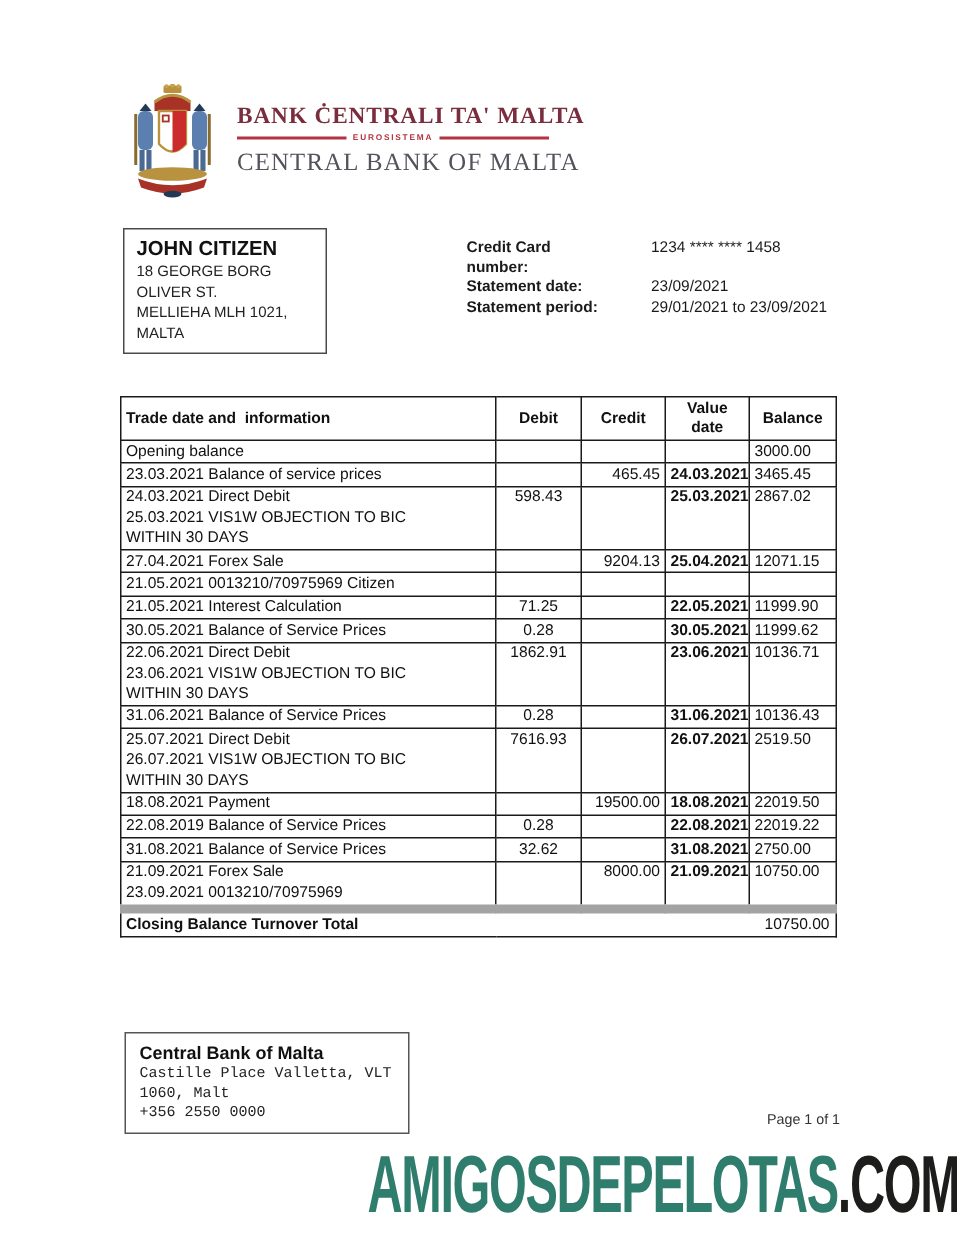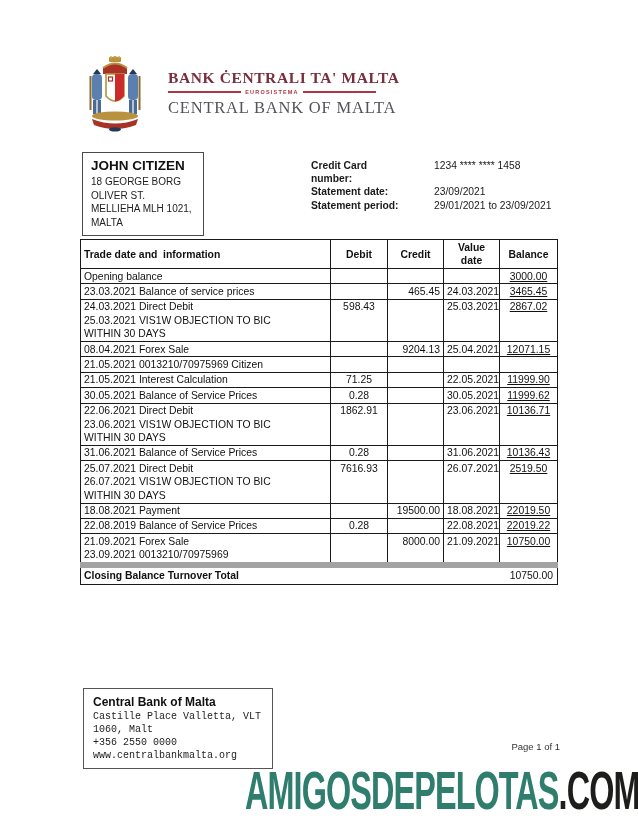--- a/index.html
+++ b/index.html
@@ -4,65 +4,65 @@
 <style>
   html, body { margin: 0; padding: 0; background: #ffffff; }
   body {
     width: 638px; height: 825px; position: relative; overflow: hidden;
     font-family: "Liberation Sans", sans-serif; color: #1a1a1a;
   }
 
   
   .logo-block { position: absolute; left: 85px; top: 56px; display: flex; align-items: flex-start; }
   .crest { width: 60px; height: 76px; flex: 0 0 auto; }
-  .logo-text { margin-left: 23px; padding-top: 13px; width: 208px; }
+  .logo-text { margin-left: 13px; padding-top: 13px; width: 208px; }
   .bank-name-mt {
     font-family: "Liberation Serif", serif; font-size: 15.5px; font-weight: 600;
     letter-spacing: 0.6px; white-space: nowrap;
   }
   .euro-divider { display: flex; align-items: center; gap: 4px; margin: 2px 0 3px 0; }
   .euro-divider .line { flex: 1; height: 2px; background: #b23341; }
   .euro-label { font-size: 5.5px; letter-spacing: 1.2px; color: #b23341; font-weight: bold; }
   .bank-name-en {
     font-family: "Liberation Serif", serif; font-size: 16.5px;
     letter-spacing: 0.8px; white-space: nowrap;
   }
 
   
   .customer-box {
-    position: absolute; left: 82px; top: 152px; width: 122px; min-height: 71px;
+    position: absolute; left: 82px; top: 152px; width: 136px; min-height: 71px;
     border: 1.5px solid #4a4a4a; box-sizing: border-box; padding: 5px 8px 6px 8px;
   }
   .customer-name { font-size: 13.5px; font-weight: bold; color: #111; margin-bottom: 2px; }
   .addr-line { font-size: 10px; line-height: 13.6px; color: #222; }
 
   
   .statement-info { position: absolute; left: 311px; top: 159px; font-size: 10.3px; }
   .si-row { display: flex; line-height: 13.2px; gap: 24px; }
   .si-label { width: 99px; font-weight: bold; }
   .si-value { white-space: nowrap; }
 
   
   .statement-table {
-    position: absolute; left: 80px; top: 239px; width: 477px;
+    position: absolute; left: 80px; top: 264px; width: 477px;
     border-collapse: collapse; table-layout: fixed; font-size: 10.4px; color: #111;
   }
   .statement-table th, .statement-table td { border: 1px solid #1a1a1a; }
   .statement-table th {
     font-weight: bold; padding: 1px 3px; text-align: center; line-height: 13px;
   }
   .statement-table th.col-info { text-align: left; white-space: pre-wrap; }
   .statement-table td {
     padding: 0.5px 3px; vertical-align: top; line-height: 13.4px;
   }
   .cell-info div { white-space: nowrap; overflow: hidden; }
   .cell-debit   { text-align: center; padding-right: 8px; }
   .cell-credit  { text-align: right; padding-right: 2px; }
-  .cell-vdate   { text-align: center;  padding-left: 2px; }
-  .cell-balance { text-align: center; padding-right: 4px; text-decoration: underline; }
+  .cell-vdate   { text-align: center;  padding-left: 2px; font-weight: bold; }
+  .cell-balance { text-align: left; padding-right: 4px; }
   .statement-table tfoot td { border-top: 6px solid #a3a3a3; padding: 1px 0; }
   .closing-flex { display: flex; justify-content: space-between; align-items: baseline; }
   .closing-label { font-weight: bold; padding-left: 3px; }
   .closing-value { padding-right: 4px; }
 
   
   .footer-box {
     position: absolute; left: 83px; top: 688px; width: 190px; min-height: 65px;
     border: 1.5px solid #555; box-sizing: border-box; padding: 6px 9px;
   }
@@ -202,21 +202,21 @@
             <div>25.03.2021 VIS1W OBJECTION TO BIC</div>
             <div>WITHIN 30 DAYS</div>
           </td>
           <td class="cell-debit">598.43</td>
           <td class="cell-credit"></td>
           <td class="cell-vdate">25.03.2021</td>
           <td class="cell-balance">2867.02</td>
         </tr>
         <tr>
           <td class="cell-info">
-            <div>08.04.2021 Forex Sale</div>
+            <div>27.04.2021 Forex Sale</div>
           </td>
           <td class="cell-debit"></td>
           <td class="cell-credit">9204.13</td>
           <td class="cell-vdate">25.04.2021</td>
           <td class="cell-balance">12071.15</td>
         </tr>
         <tr>
           <td class="cell-info">
             <div>21.05.2021 0013210/70975969 Citizen</div>
           </td>
@@ -284,20 +284,29 @@
           <td class="cell-balance">22019.50</td>
         </tr>
         <tr>
           <td class="cell-info">
             <div>22.08.2019 Balance of Service Prices</div>
           </td>
           <td class="cell-debit">0.28</td>
           <td class="cell-credit"></td>
           <td class="cell-vdate">22.08.2021</td>
           <td class="cell-balance">22019.22</td>
+        </tr>
+        <tr>
+          <td class="cell-info">
+            <div>31.08.2021 Balance of Service Prices</div>
+          </td>
+          <td class="cell-debit">32.62</td>
+          <td class="cell-credit"></td>
+          <td class="cell-vdate">31.08.2021</td>
+          <td class="cell-balance">2750.00</td>
         </tr>
         <tr>
           <td class="cell-info">
             <div>21.09.2021  Forex Sale</div>
             <div>23.09.2021 0013210/70975969</div>
           </td>
           <td class="cell-debit"></td>
           <td class="cell-credit">8000.00</td>
           <td class="cell-vdate">21.09.2021</td>
           <td class="cell-balance">10750.00</td>
@@ -312,21 +321,20 @@
           </div>
         </td>
       </tr>
     </tfoot>
   </table>
 
   <div class="footer-box">
     <div class="footer-name">Central Bank of Malta</div>
     <div class="footer-line">Castille Place Valletta, VLT 1060, Malt</div>
     <div class="footer-line">+356 2550 0000</div>
-    <div class="footer-line">www.centralbankmalta.org</div>
   </div>
 
   <div class="page-indicator">Page 1 of 1</div>
 
   <div class="watermark">
     <span style="color: rgb(47, 125, 109);">AMIGOSDEPELOTAS</span><span style="color: rgb(29, 29, 27);">.COM</span>
   </div>
 
 </div>
 

